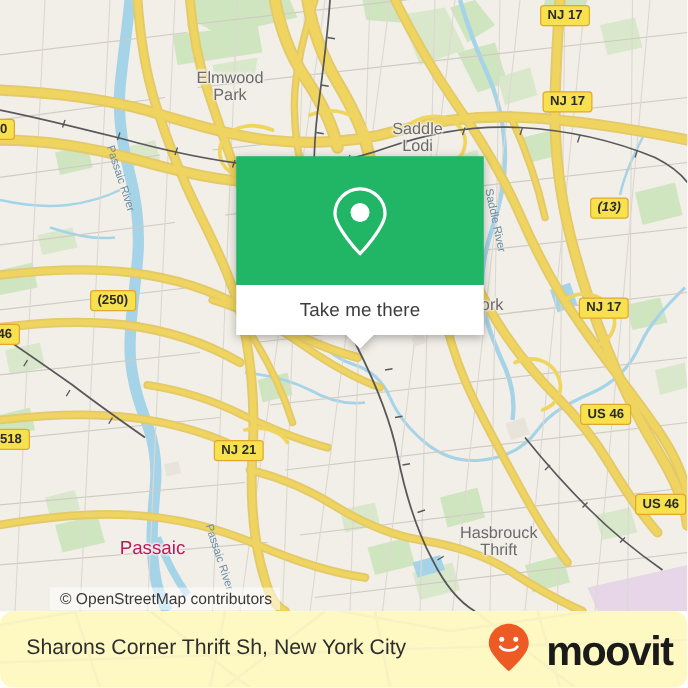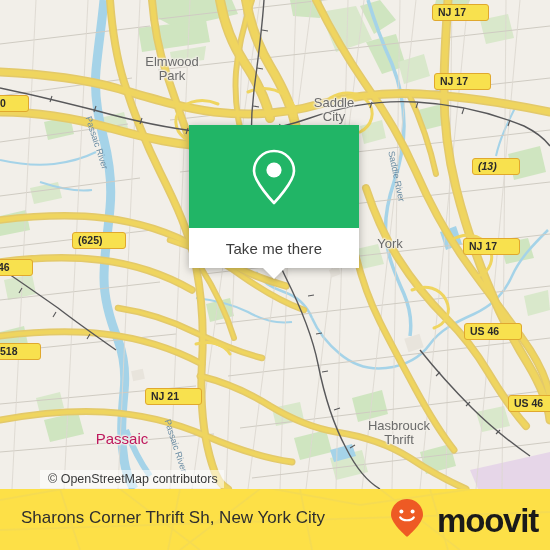--- a/index.html
+++ b/index.html
@@ -57,31 +57,31 @@
   
   .shield {
     position: absolute;
     background: #F8E14E;
     border: 1.5px solid #E0A82E;
     border-radius: 3px;
     color: #2b2b2b;
     font-size: 10.5px;
     font-weight: bold;
     font-family: "Liberation Sans", sans-serif;
-    padding: 1px 22px 2px 5px;
+    padding: 1px 5px 2px 5px;
     line-height: 12px;
     white-space: nowrap;
   }
 
   
   #popup {
     position: absolute;
     left: 189px;
     top: 125px;
-    width: 170px;
+    width: 198px;
     filter: drop-shadow(0 2px 4px rgba(0,0,0,0.30));
   }
   #popup-top {
     height: 103px;
     background: #21B566;
     display: flex;
     align-items: center;
     justify-content: center;
   }
   #popup-bottom {
@@ -123,22 +123,23 @@
     margin-left: 40px;
   }
 
   
   #footer {
     position: absolute;
     left: 0;
     top: 489px;
     width: 550px;
     height: 61px;
-    background: #fde047;
+    background: #fef9c3;
     overflow: hidden;
+    border-radius: 11px;
   }
   #footer-watermark {
     position: absolute;
     left: 0; top: -489px;
     width: 550px;
     height: 550px;
     opacity: 0.10;
     pointer-events: none;
   }
   #footer-title {
@@ -373,41 +374,41 @@
         </g>
       </g>
 
       <g>
         <rect class="bld" x="406" y="336" width="16" height="14" transform="rotate(-18 414 343)"></rect>
         <rect class="bld" x="132" y="370" width="12" height="10" transform="rotate(-12 138 375)"></rect>
         <rect class="bld" x="330" y="268" width="10" height="8" transform="rotate(-20 335 272)"></rect>
       </g>
     </svg>
 
-    <div class="place-label" style="left:132px; top:55px; width:80px;">Elmwood
+    <div class="place-label" style="left:144px; top:55px; width:80px;">Elmwood
 Park</div>
     <div class="place-label" style="left:294px; top:96px; width:80px;">Saddle
-City</div>
+Lodi</div>
     <div class="place-label" style="left:360px; top:237px; width:60px;">York</div>
     <div class="place-label big" style="left:72px; top:432px; width:100px;">Passaic</div>
     <div class="place-label" style="left:349px; top:419px; width:100px;">Hasbrouck
 Thrift</div>
 
     <div class="water-label" style="left:93px; top:115px; transform:rotate(72deg); transform-origin:0 0;">Passaic River</div>
     <div class="water-label" style="left:396px; top:150px; transform:rotate(78deg); transform-origin:0 0;">Saddle River</div>
     <div class="water-label" style="left:172px; top:418px; transform:rotate(72deg); transform-origin:0 0;">Passaic River</div>
 
     <div class="shield" style="left:432px; top:4px;">NJ 17</div>
     <div class="shield" style="left:434px; top:73px;">NJ 17</div>
     <div class="shield" style="left:472px; top:158px;font-style:italic;">(13)</div>
     <div class="shield" style="left:463px; top:238px;">NJ 17</div>
     <div class="shield" style="left:464px; top:323px;">US 46</div>
     <div class="shield" style="left:508px; top:395px;">US 46</div>
-    <div class="shield" style="left:145px; top:352px;margin-top:36px;">NJ 21</div>
-    <div class="shield" style="left:72px; top:232px;">(625)</div>
+    <div class="shield" style="left:171px; top:352px;">NJ 21</div>
+    <div class="shield" style="left:72px; top:232px;">(250)</div>
     <div class="shield" style="left:-6px; top:95px;">0</div>
     <div class="shield" style="left:-8px; top:259px;">46</div>
     <div class="shield" style="left:-6px; top:343px;">518</div>
 
     <div id="popup">
       <div id="popup-top">
         <span>
           <svg width="48" height="58" viewBox="0 0 48 58" aria-hidden="true">
             <path d="M24 3 C13 3 4 12 4 23 C4 34 24 55 24 55 C24 55 44 34 44 23 C44 12 35 3 24 3 Z" fill="none" stroke="#ffffff" stroke-width="2.6" stroke-linejoin="round"></path>
             <circle cx="24" cy="22" r="7.6" fill="#ffffff"></circle>

